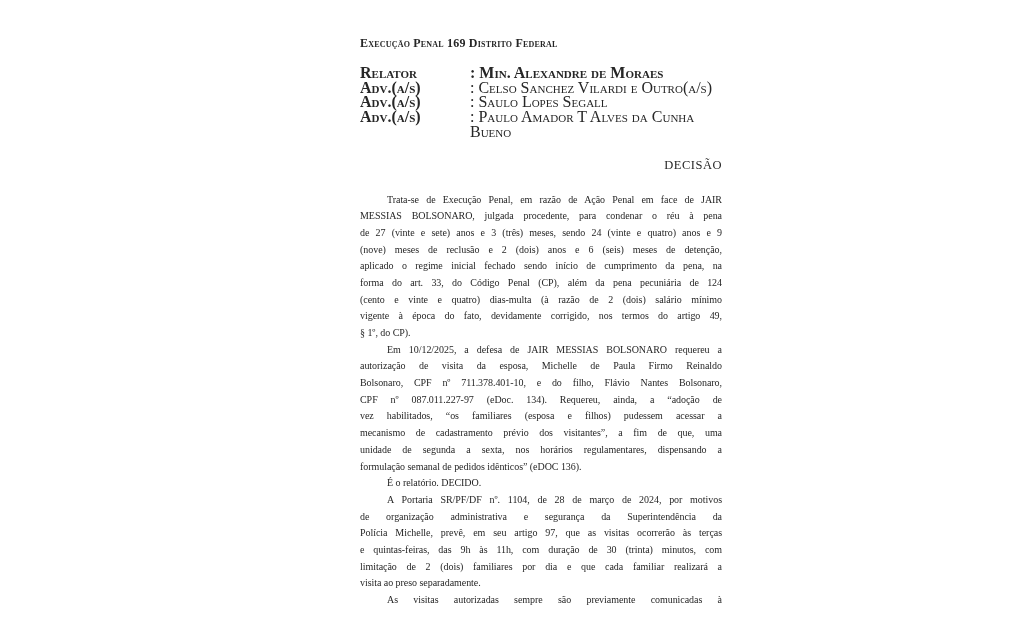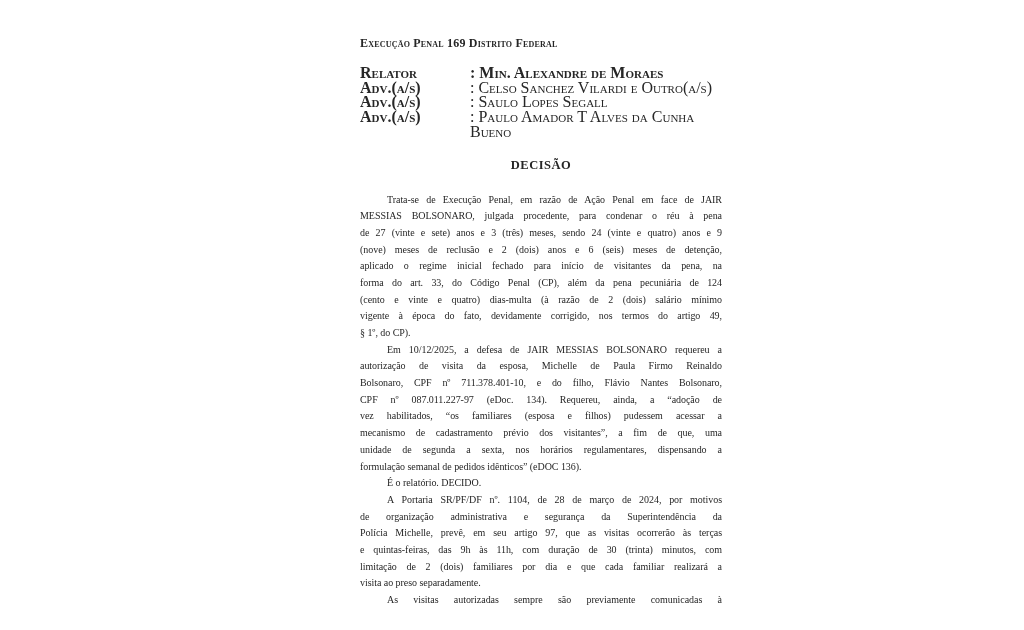--- a/index.html
+++ b/index.html
@@ -36,22 +36,22 @@
     line-height: 14.7px;
   }
   .hlabel {
     width: 110px;
     flex-shrink: 0;
     font-weight: bold;
   }
   .hvalue.bold { font-weight: bold; }
   .heading {
     font-size: 12.5px;
-    font-weight: bold;
-    text-align: center;
+    font-weight: normal;
+    text-align: right;
     letter-spacing: 0.5px;
     line-height: 15px;
     margin: 18px 0 19px 0;
   }
   .para { margin: 0; }
   .para.gap { }
   .ln {
     font-size: 10px;
     line-height: 16.7px;
     height: 16.7px;
@@ -89,21 +89,21 @@
     </div>
   </div>
 
   <div class="heading">DECISÃO</div>
 
   <div class="para">
     <div class="ln first">Trata-se de Execução Penal, em razão de Ação Penal em face de JAIR</div>
     <div class="ln">MESSIAS BOLSONARO, julgada procedente, para condenar o réu à pena</div>
     <div class="ln">de 27 (vinte e sete) anos e 3 (três) meses, sendo 24 (vinte e quatro) anos e 9</div>
     <div class="ln">(nove) meses de reclusão e 2 (dois) anos e 6 (seis) meses de detenção,</div>
-    <div class="ln">aplicado o regime inicial fechado para início de visitantes da pena, na</div>
+    <div class="ln">aplicado o regime inicial fechado sendo início de cumprimento da pena, na</div>
     <div class="ln">forma do art. 33, do Código Penal (CP), além da pena pecuniária de 124</div>
     <div class="ln">(cento e vinte e quatro) dias-multa (à razão de 2 (dois) salário mínimo</div>
     <div class="ln">vigente à época do fato, devidamente corrigido, nos termos do artigo 49,</div>
     <div class="ln left">§ 1º, do CP).</div>
   </div>
 
   <div class="para">
     <div class="ln first">Em 10/12/2025, a defesa de JAIR MESSIAS BOLSONARO requereu a</div>
     <div class="ln">autorização de visita da esposa, Michelle de Paula Firmo Reinaldo</div>
     <div class="ln">Bolsonaro, CPF nº 711.378.401-10, e do filho, Flávio Nantes Bolsonaro,</div>

